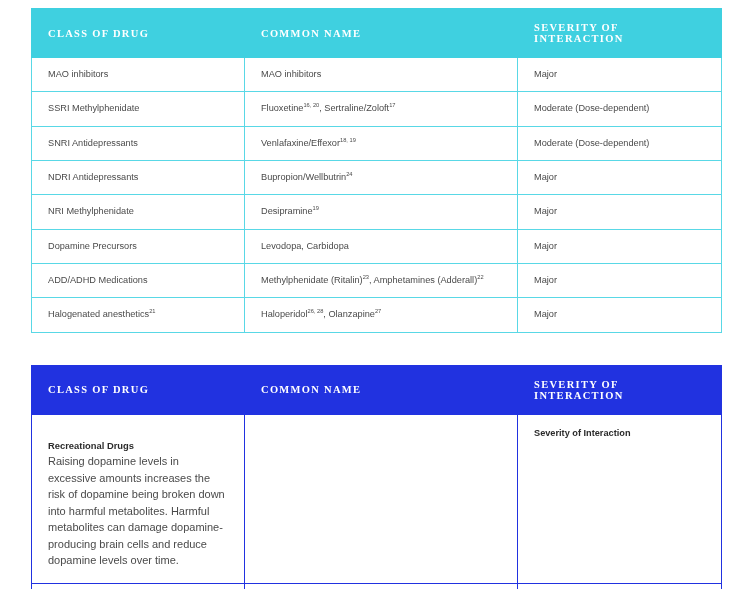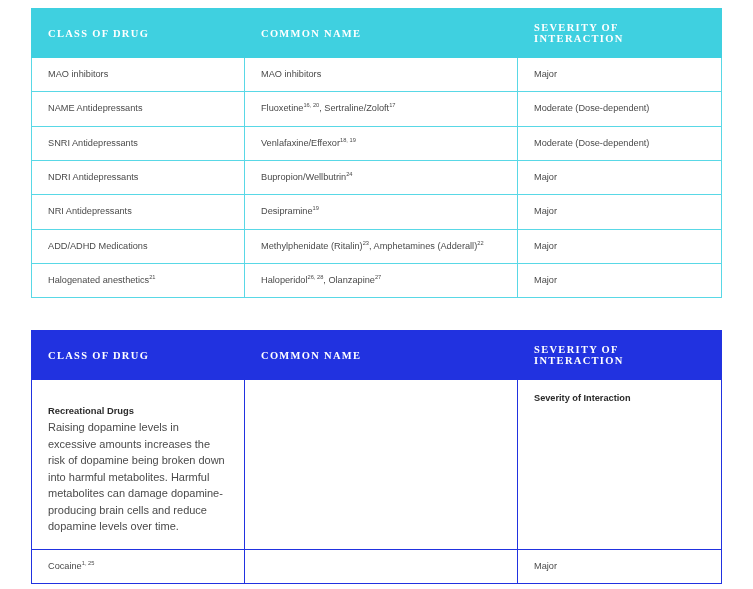--- a/index.html
+++ b/index.html
@@ -126,37 +126,42 @@
         <th>SEVERITY OF INTERACTION</th>
       </tr>
     </thead>
     <tbody>
       <tr>
         <td>MAO inhibitors</td>
         <td>MAO inhibitors</td>
         <td>Major</td>
       </tr>
       <tr>
-        <td>NAME Antidepressants</td>
+        <td>SSRI Methylphenidate</td>
         <td><span>Fluoxetine</span><sup>16, 20</sup><span>, Sertraline/Zoloft</span><sup>17</sup></td>
         <td>Moderate (Dose-dependent)</td>
       </tr>
       <tr>
         <td>SNRI Antidepressants</td>
         <td><span>Venlafaxine/Effexor</span><sup>18, 19</sup></td>
         <td>Moderate (Dose-dependent)</td>
       </tr>
       <tr>
         <td>NDRI Antidepressants</td>
         <td><span>Bupropion/Wellbutrin</span><sup>24</sup></td>
         <td>Major</td>
       </tr>
       <tr>
-        <td>NRI Antidepressants</td>
+        <td>NRI Methylphenidate</td>
         <td><span>Desipramine</span><sup>19</sup></td>
+        <td>Major</td>
+      </tr>
+      <tr>
+        <td>Dopamine Precursors</td>
+        <td>Levodopa, Carbidopa</td>
         <td>Major</td>
       </tr>
       <tr>
         <td>ADD/ADHD Medications</td>
         <td><span>Methylphenidate (Ritalin)</span><sup>23</sup><span>, Amphetamines (Adderall)</span><sup>22</sup></td>
         <td>Major</td>
       </tr>
       <tr>
         <td><span>Halogenated anesthetics</span><sup>21</sup></td>
         <td><span>Haloperidol</span><sup>26, 28</sup><span>, Olanzapine</span><sup>27</sup></td>

